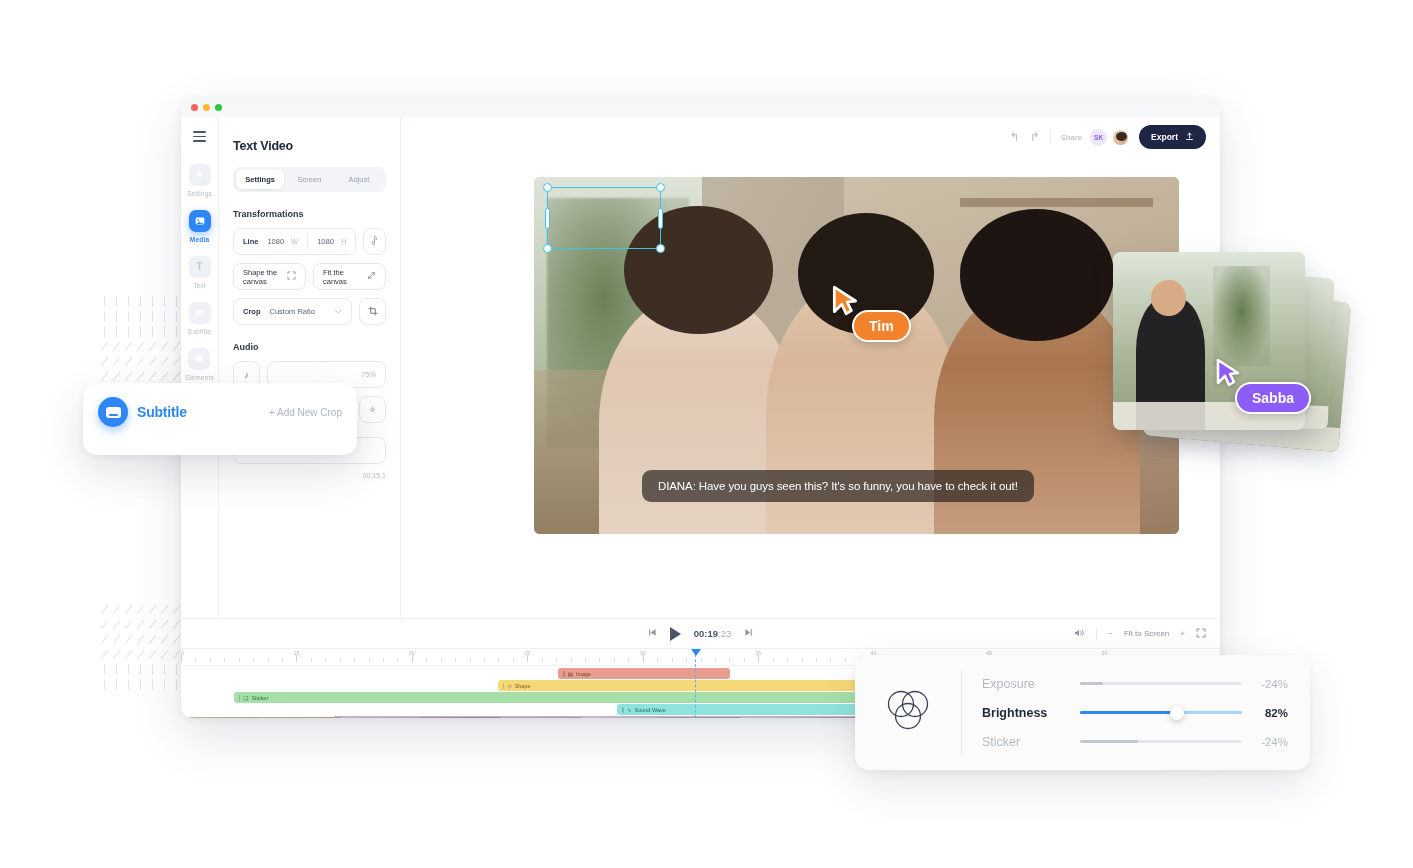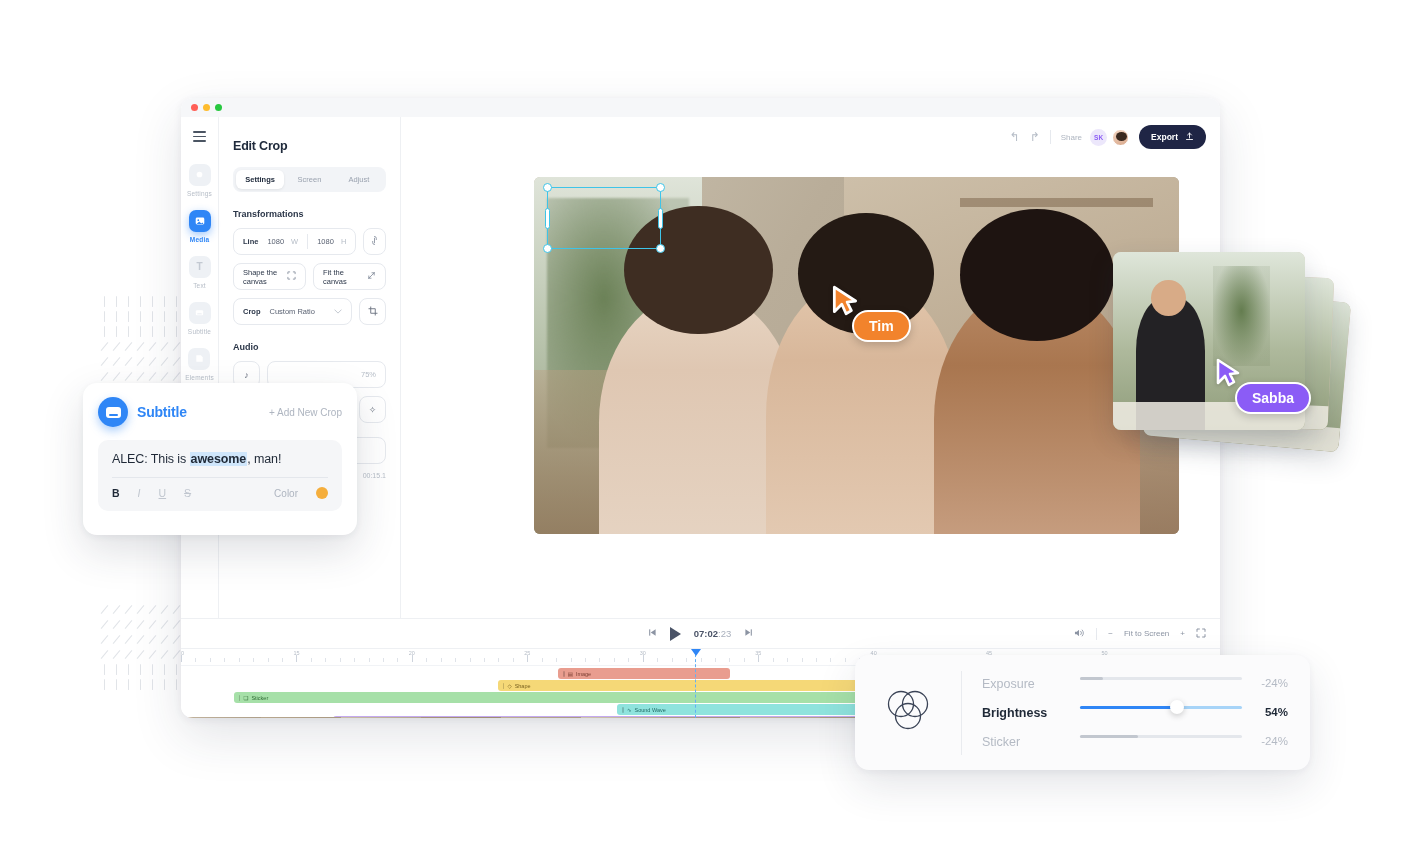--- a/index.html
+++ b/index.html
@@ -261,21 +261,21 @@
   
   .adjust-card {
     position:absolute; left:855px; top:655px; width:455px; height:115px;
     background:#fbfbfc; border-radius:14px; display:flex; align-items:center;
     box-shadow:0 16px 40px rgba(40,48,70,.12), 0 2px 7px rgba(40,48,70,.05);
     z-index:50;
   }
   .adj-icon-wrap { width:106px; display:flex; align-items:center; justify-content:center; }
   .adj-sep { width:1px; height:84px; background:#e9ebef; }
   .adj-rows { flex:1; padding:0 22px 0 20px; display:flex; flex-direction:column; gap:15px; }
-  .adj-row { display:flex; align-items:flex-start; }
+  .adj-row { display:flex; align-items:center; }
   .adj-name { width:98px; font-size:12.5px; color:#b4bac4; }
   .adj-row.active .adj-name { color:#1f2937; font-weight:600; }
   .adj-track { flex:1; height:3px; background:#e4e7ec; border-radius:2px; position:relative; }
   .adj-fill { position:absolute; left:0; top:0; height:3px; border-radius:2px; background:#c2c7cf; }
   .adj-row.active .adj-track { background:#a7d4f8; }
   .adj-row.active .adj-fill { background:#2f86f6; }
   .adj-knob { position:absolute; top:50%; width:14px;height:14px;margin-top:-7px;margin-left:-7px;
               border-radius:50%; background:#fff; box-shadow:0 2px 6px rgba(0,0,0,.2); }
   .adj-val { width:46px; text-align:right; font-size:11.5px; color:#b4bac4; }
   .adj-row.active .adj-val { color:#1f2937; font-weight:600; }
@@ -497,21 +497,21 @@
         <span class="rail-ico">
           <svg width="11" height="11" viewBox="0 0 12 12">
               <path d="M2.5 2.5 H7.5 L9.5 4.5 V9.5 H2.5 Z" fill="#ffffff"></path>
             </svg>
         </span>
         <span class="rail-lbl">Elements</span>
       </div>
     </div>
 
     <div class="panel">
-      <div class="panel-title">Edit Crop</div>
+      <div class="panel-title">Text Video</div>
 
       <div class="tabs">
         <div class="tab active">Settings</div>
         <div class="tab">Screen</div>
         <div class="tab">Adjust</div>
       </div>
 
       <div class="section-h">Transformations</div>
 
       <div class="ctl-row">
@@ -615,20 +615,21 @@
 
         <div class="sel-box">
           <span class="sel-h c tl"></span>
           <span class="sel-h c tr"></span>
           <span class="sel-h c bl"></span>
           <span class="sel-h c br"></span>
           <span class="sel-h s sl"></span>
           <span class="sel-h s sr"></span>
         </div>
 
+        <div class="caption">DIANA: Have you guys seen this? It's so funny, you have to check it out!</div>
       </div>
 
       <div class="cursor-group" style="left:429px;top:168px;">
         <div class="cursor-arrow">
           <svg width="30" height="32" viewBox="0 0 26 30">
             <path d="M3 2 L3 25 L10 18 L14 27 L19 24 L15 16 L23 15 Z" fill="#f2832c" stroke="#ffffff" stroke-width="2.6" stroke-linejoin="round"></path>
           </svg>
         </div>
         <div class="cursor-pill" style="background:#f2832c;margin-left:22px;margin-top:-8px;">Tim</div>
       </div>
@@ -638,21 +639,21 @@
   <div class="transport">
     <div class="transport-center">
       <span class="t-icon">
         <svg width="9" height="9" viewBox="0 0 10 10">
             <path d="M8.5 1.5 L3 5 L8.5 8.5 Z" fill="#8c94a3"></path>
             <rect x="1.3" y="1.5" width="1.2" height="7" fill="#8c94a3"></rect>
           </svg>
       </span>
       <span class="play-tri"></span>
       <span class="time">
-        <span>07:02</span><span class="frac">:23</span>
+        <span>00:19</span><span class="frac">:23</span>
       </span>
       <span class="t-icon">
         <svg width="9" height="9" viewBox="0 0 10 10">
             <path d="M1.5 1.5 L7 5 L1.5 8.5 Z" fill="#8c94a3"></path>
             <rect x="7.5" y="1.5" width="1.2" height="7" fill="#8c94a3"></rect>
           </svg>
       </span>
     </div>
     <div class="transport-right">
       <span class="t-icon">
@@ -803,32 +804,20 @@
 
 <div class="subcard">
   <div class="subcard-head">
     <span class="sub-ico">
         <span class="inner"></span>
       </span>
     <span class="subcard-title">Subtitle</span>
     <span class="add-line">+ Add New Crop</span>
   </div>
 
-  <div class="sub-block">
-    <div class="sub-text"><span>ALEC: This is </span><b>awesome</b><span>, man!</span></div>
-    <div class="sub-divider"></div>
-    <div class="fmt-row">
-      <span class="fmt b">B</span>
-      <span class="fmt i">I</span>
-      <span class="fmt u">U</span>
-      <span class="fmt s">S</span>
-      <span class="color-lbl">Color</span>
-      <span class="color-dot"></span>
-    </div>
-  </div>
 
 </div>
 
 <div class="adjust-card">
   <div class="adj-icon-wrap">
     <span>
       <svg width="54" height="54" viewBox="0 0 54 54">
         <circle cx="20" cy="20" r="12.5" stroke="#3a4356" stroke-width="1.3" fill="none"></circle>
         <circle cx="34" cy="20" r="12.5" stroke="#3a4356" stroke-width="1.3" fill="none"></circle>
         <circle cx="27" cy="32" r="12.5" stroke="#3a4356" stroke-width="1.3" fill="none"></circle>
@@ -843,21 +832,21 @@
           <span class="adj-fill" style="width: 14%;"></span>
         </span>
         <span class="adj-val">-24%</span>
       </div>
       <div class="adj-row active">
         <span class="adj-name">Brightness</span>
         <span class="adj-track">
           <span class="adj-fill" style="width: 60%;"></span>
           <span class="adj-knob" style="left: 60%;"></span>
         </span>
-        <span class="adj-val">54%</span>
+        <span class="adj-val">82%</span>
       </div>
       <div class="adj-row">
         <span class="adj-name">Sticker</span>
         <span class="adj-track">
           <span class="adj-fill" style="width: 36%;"></span>
         </span>
         <span class="adj-val">-24%</span>
       </div>
     </div>
 </div>

